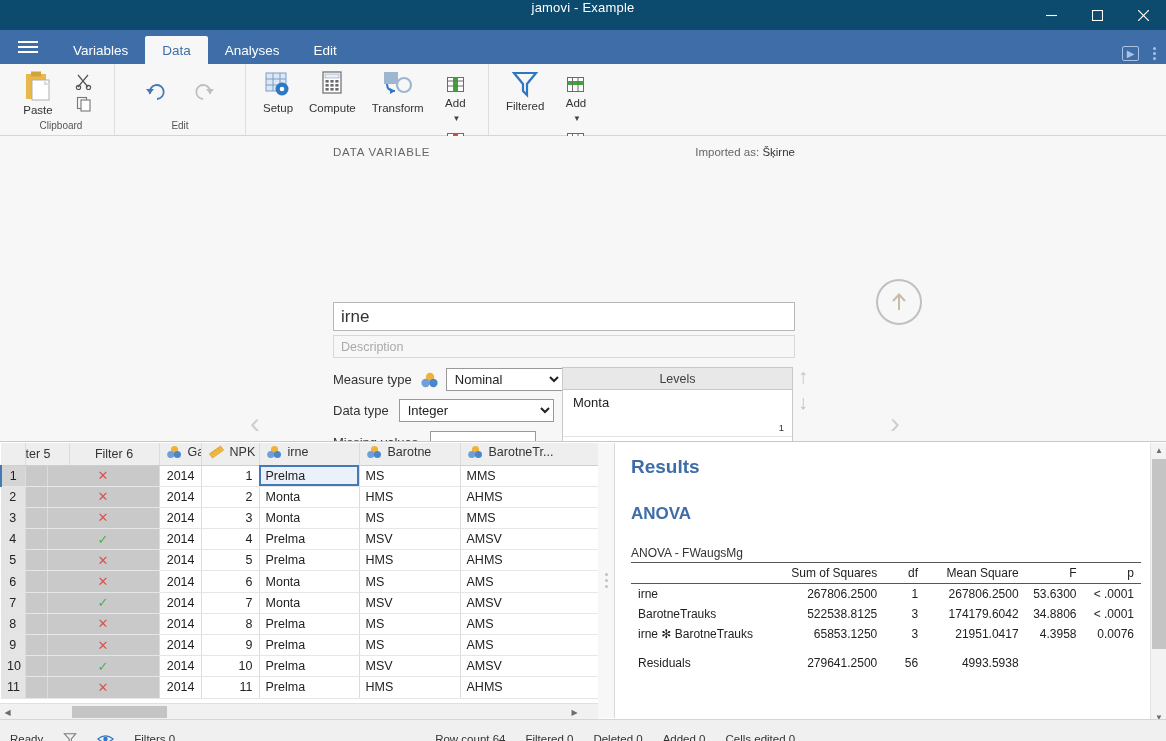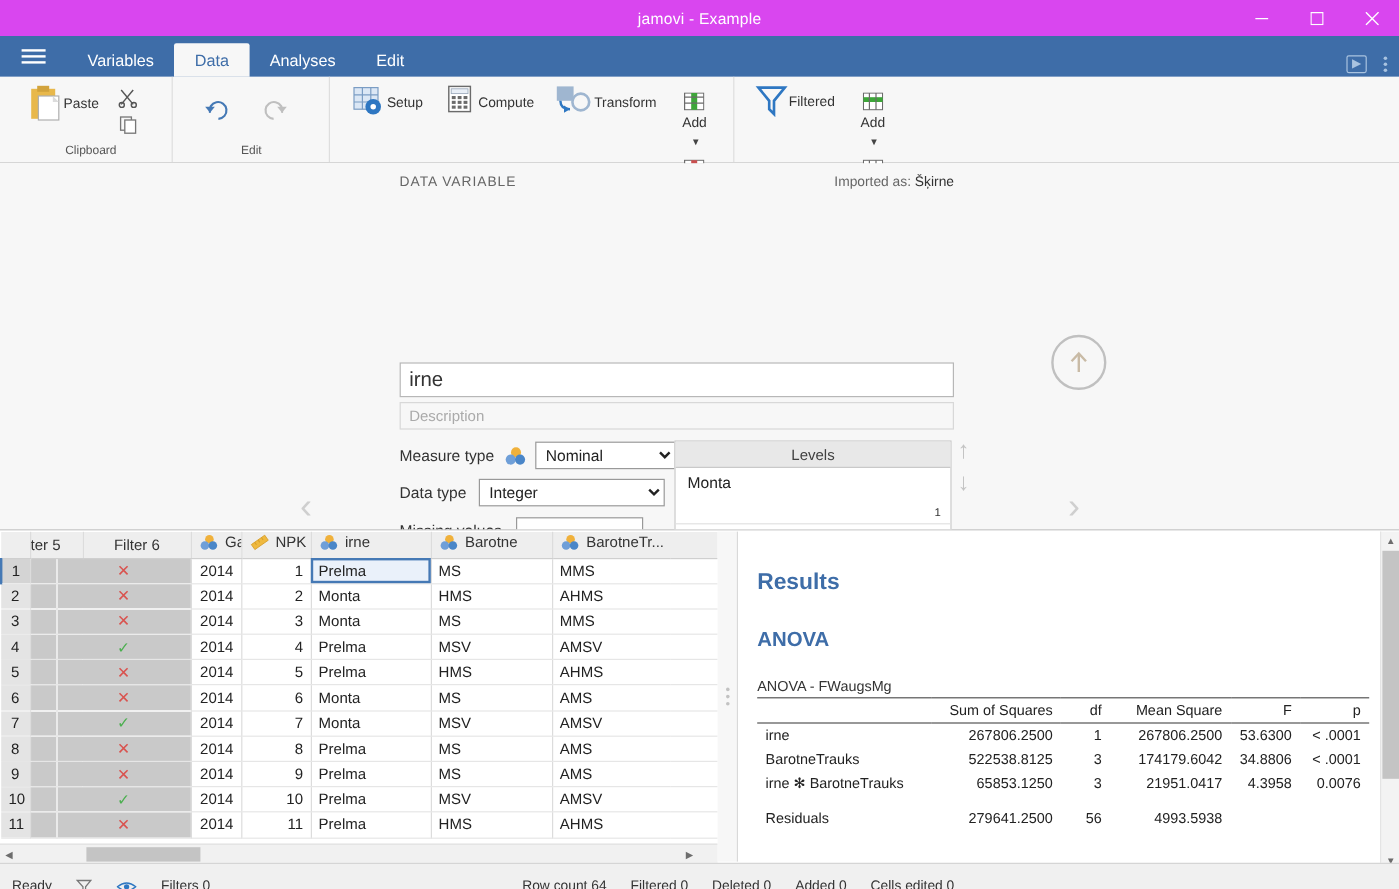--- a/index.html
+++ b/index.html
@@ -7,22 +7,22 @@
     width: 1166px; height: 741px;
     font-family: "Liberation Sans", sans-serif;
     overflow: hidden;
     background: #ffffff;
     -webkit-font-smoothing: antialiased;
   }
   #app { position: relative; width: 1166px; height: 741px; }
 
   
   .titlebar {
-    height: 30px; background: #d946ef; position: relative;
-    display: flex; align-items: center; justify-content: center;
+    height: 30px; background: #0c4a6e; position: relative;
+    display: flex; align-items: flex-start; justify-content: center;
   }
   .title-text { color: #fff; font-size: 13px; letter-spacing: .2px; }
   .win-btns { position: absolute; right: 0; top: 0; height: 30px; display: flex; }
   .win-btn {
     width: 46px; height: 30px; display: flex; align-items: center; justify-content: center;
     color: #fff; font-size: 13px;
   }
 
   
   .tabstrip {
@@ -58,21 +58,21 @@
     height: 72px; background: #f7f7f7; border-bottom: 1px solid #d6d6d6;
     display: flex; align-items: stretch; padding-left: 8px; position: relative;
   }
   .rgroup { display: flex; flex-direction: column; position: relative; padding: 0 8px; }
   .rgroup + .rgroup { border-left: 1px solid #dedede; }
   .rgroup-body { flex: 1; display: flex; align-items: flex-start; padding-top: 4px; gap: 2px; }
   .rgroup-label {
     font-size: 10px; color: #555; text-align: center; height: 16px; line-height: 14px;
   }
   .rbtn {
-    display: flex; align-items: center; justify-content: flex-start;
+    display: flex; flex-direction: column; align-items: center; justify-content: flex-start;
     padding: 2px 7px; min-width: 44px; border-radius: 2px;
   }
   .rbtn .lbl { font-size: 11.5px; color: #333; margin-top: 2px; }
   .rbtn-h { display: flex; align-items: center; gap: 5px; padding: 3px 6px; border-radius: 2px; flex-direction: column; }
   .rbtn-h .lbl { font-size: 11.5px; color: #333; }
   .caret { font-size: 8px; color: #444; margin-left: 2px; }
   .stack { display: flex; flex-direction: column; gap: 2px; padding-top: 4px; }
 
   
   .ic { display: block; }
@@ -184,21 +184,21 @@
     position: absolute; left: 598px; top: 443px; width: 16px; height: 275px;
     background: #f7f7f7; display: flex; align-items: center; justify-content: center;
   }
   .splitter .dots { display: flex; flex-direction: column; gap: 3px; }
   .splitter .dots i { width: 3px; height: 3px; border-radius: 50%; background: #c2c2c2; display: block; }
 
   .results {
     position: absolute; left: 614px; top: 443px; width: 552px; height: 275px;
     background: #fff; border-left: 1px solid #d9d9d9; overflow: hidden;
   }
-  .results-inner { padding: 32px 22px 0 16px; }
+  .results-inner { padding: 13px 22px 0 16px; }
   .res-title { color: #3e6da8; font-size: 19px; font-weight: bold; margin-bottom: 26px; }
   .res-h2 { color: #3e6da8; font-size: 17px; font-weight: bold; margin-bottom: 22px; }
   .res-caption { font-size: 12px; color: #333; margin-bottom: 2px; }
   table.anova { border-collapse: collapse; width: 510px; }
   table.anova th, table.anova td { font-size: 12px; color: #222; padding: 3px 7px; font-weight: normal; }
   table.anova thead th { border-top: 1px solid #555; border-bottom: 1px solid #555; text-align: right; }
   table.anova thead th.first { text-align: left; }
   table.anova td { text-align: right; }
   table.anova td.first { text-align: left; }
   table.anova tr.gap td { height: 9px; padding: 0; }

